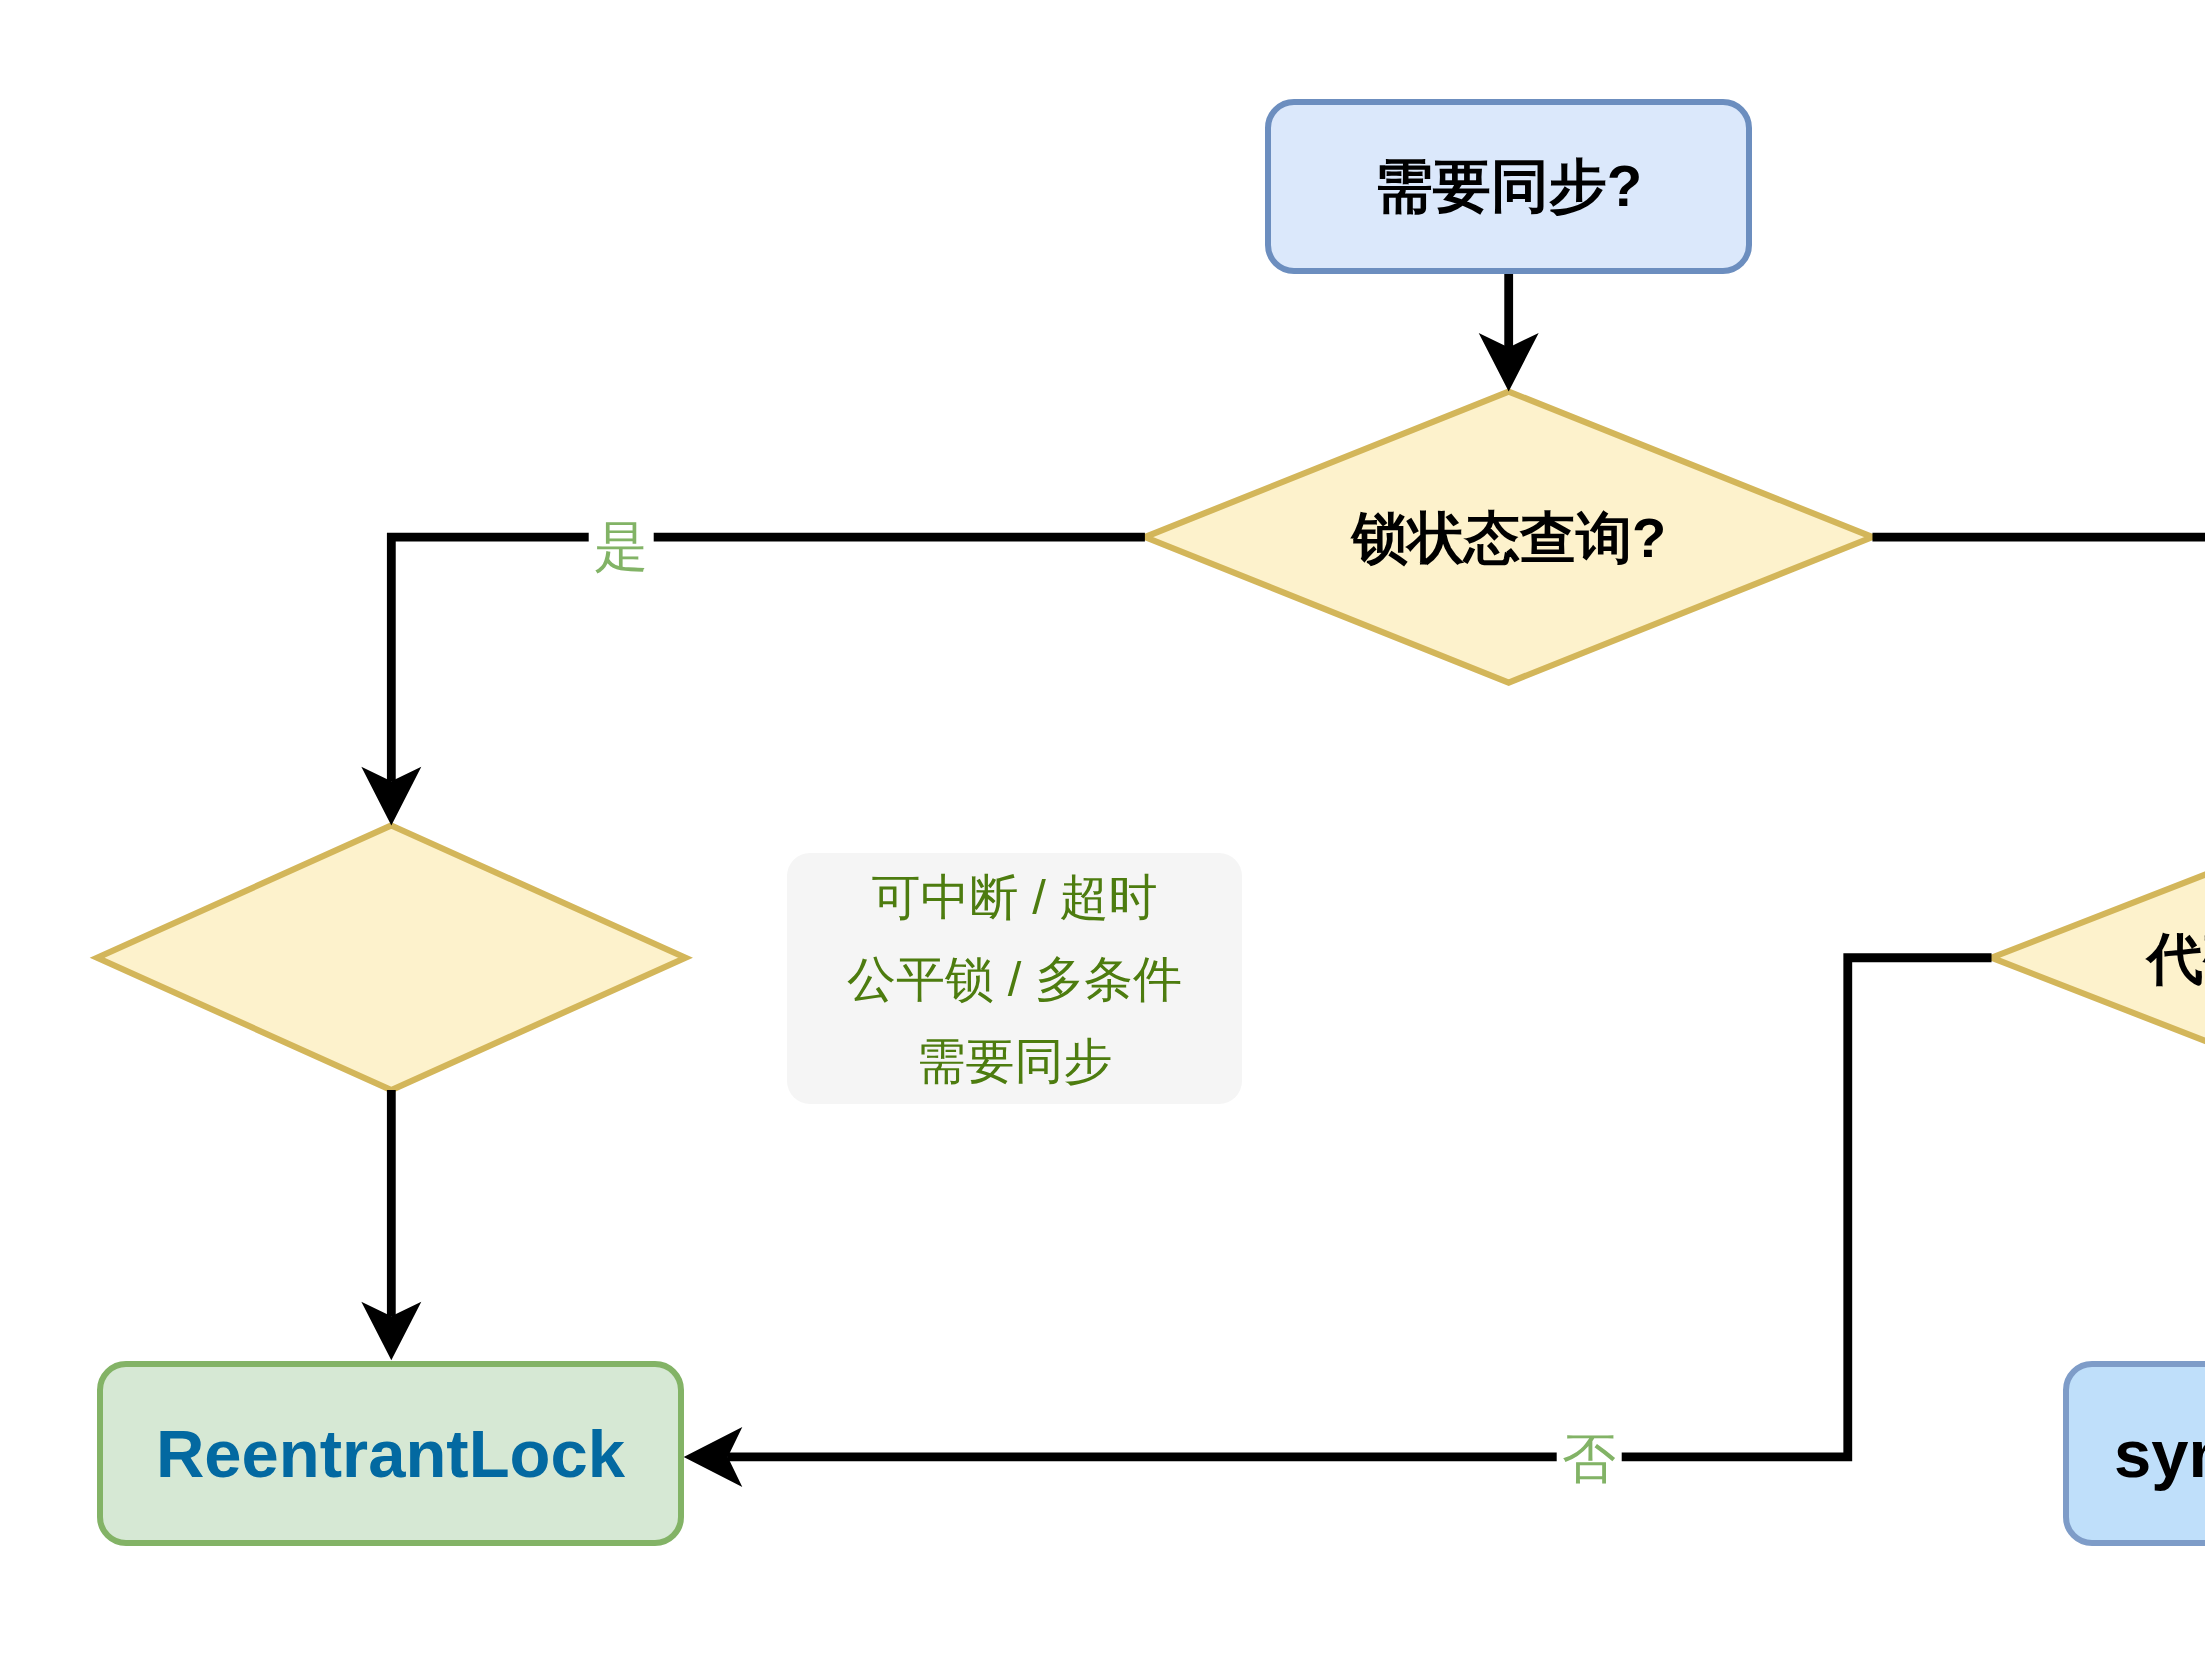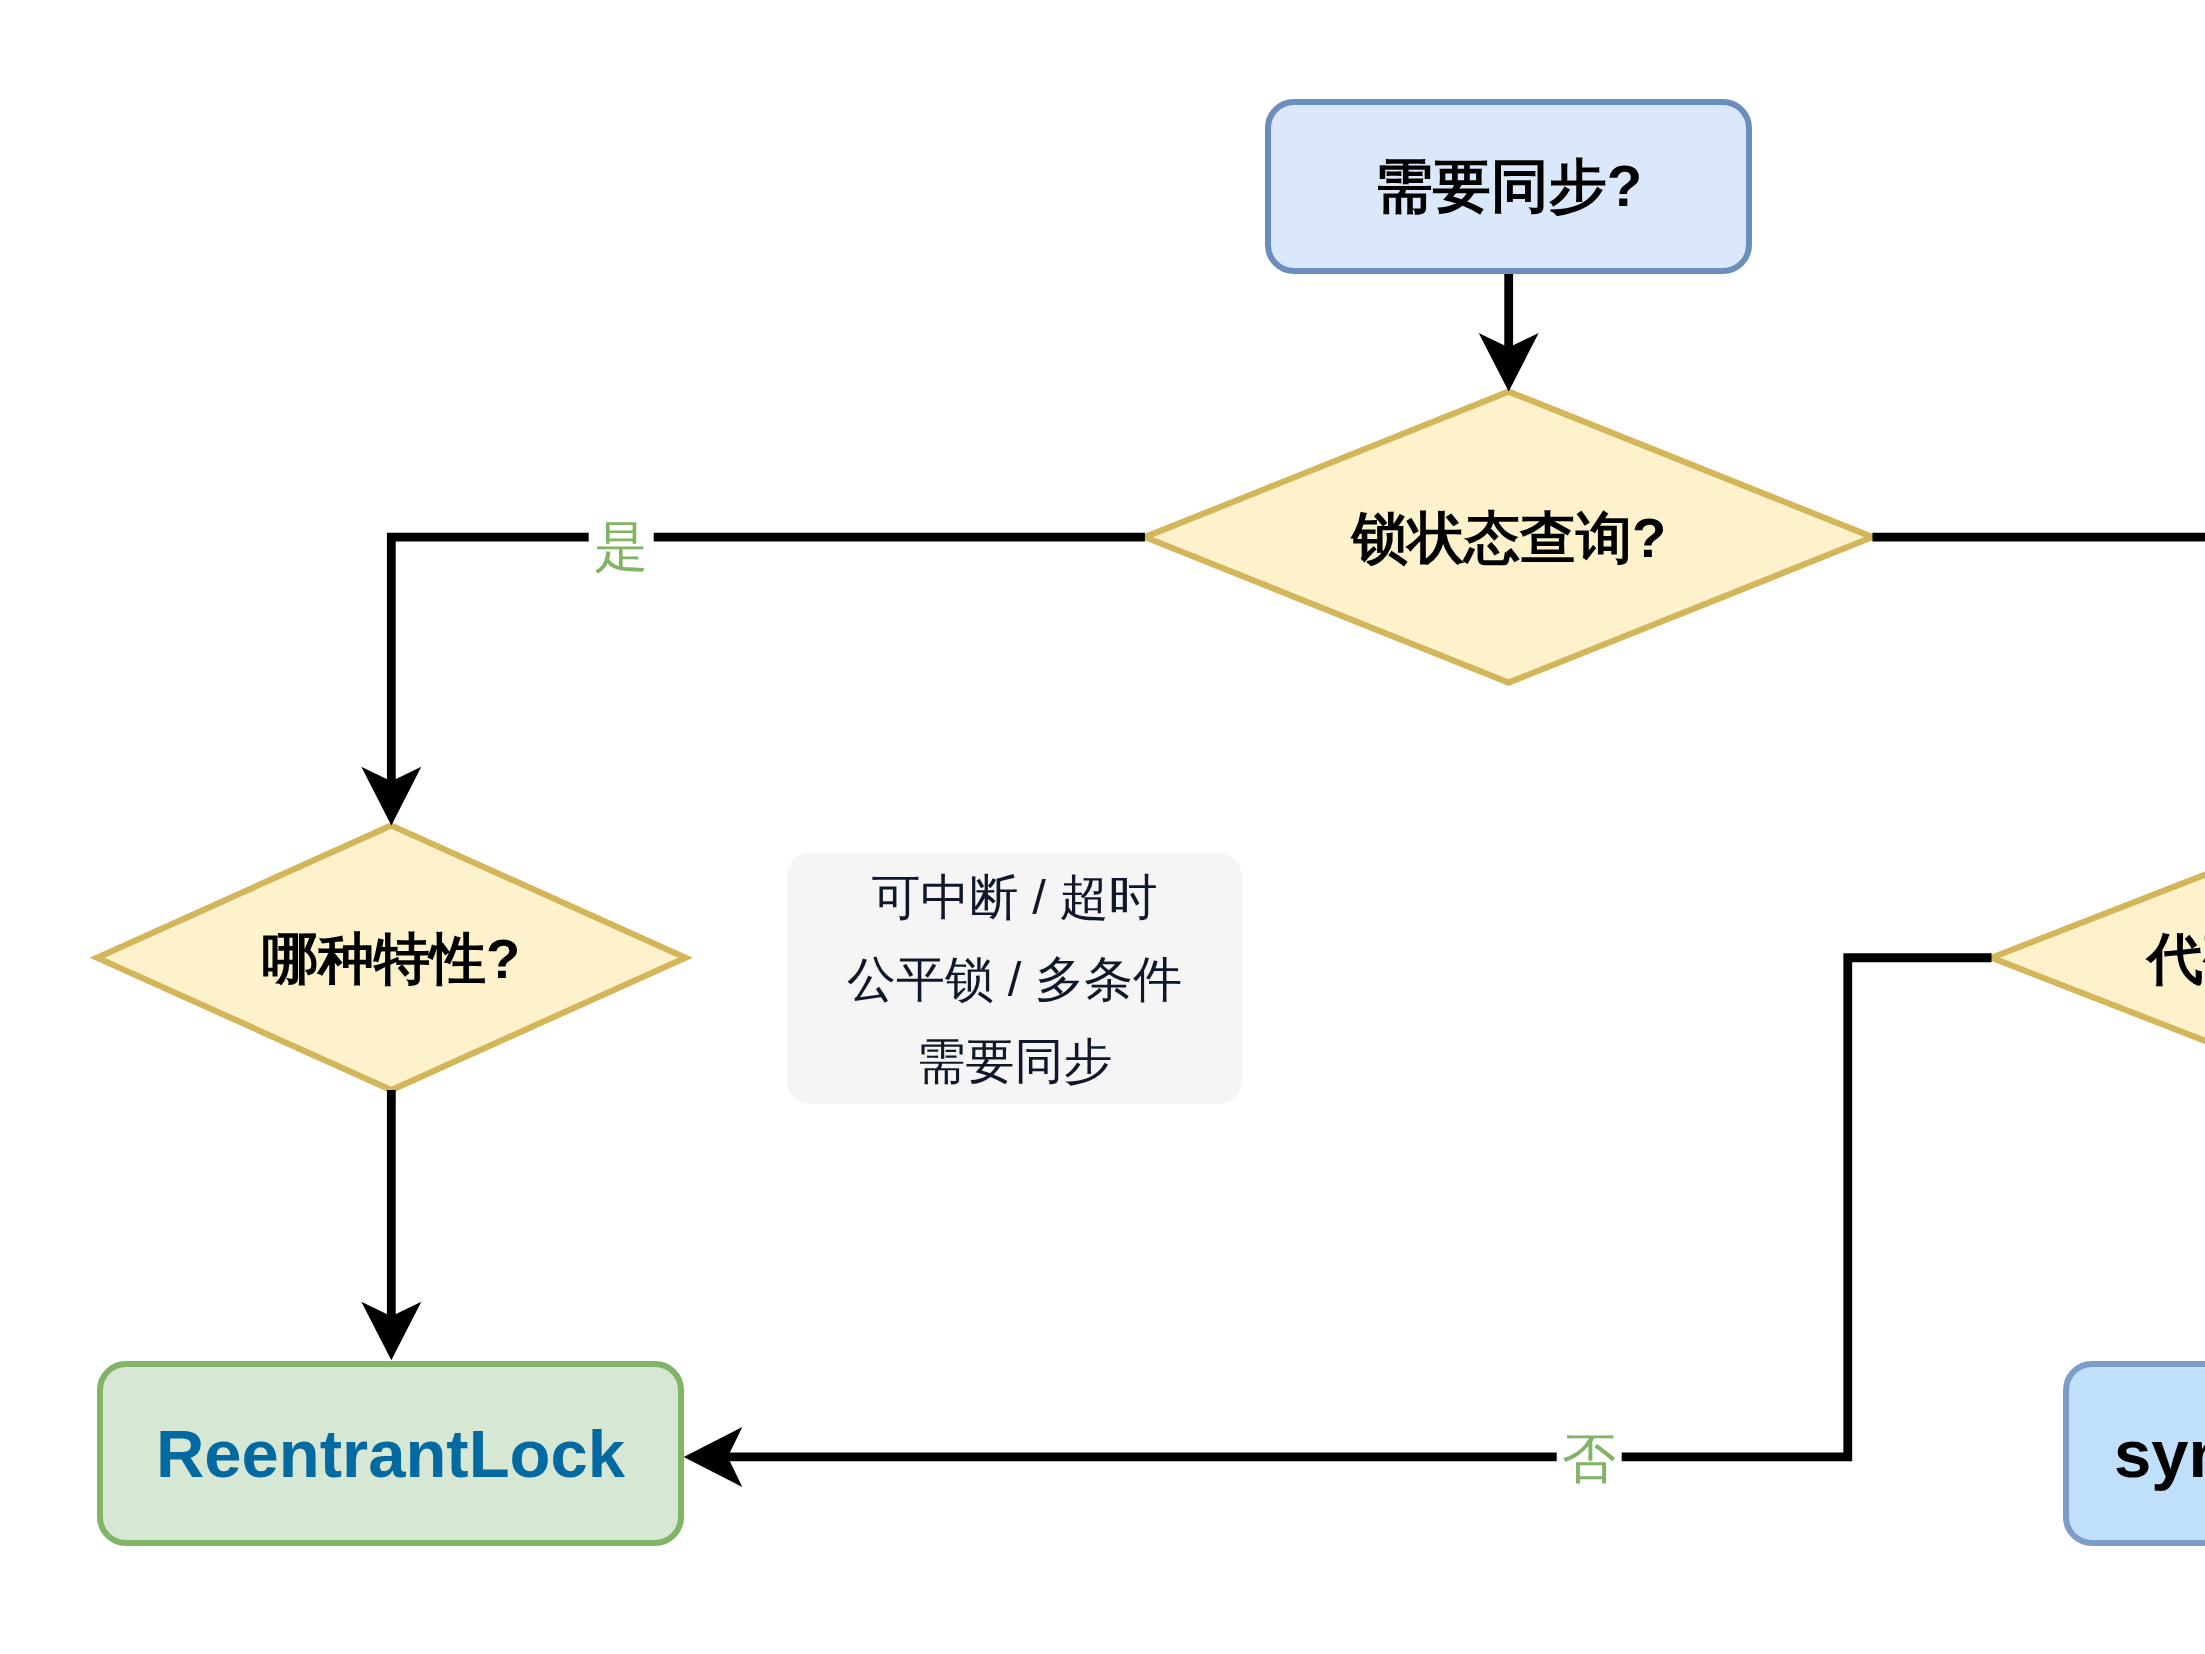--- a/index.html
+++ b/index.html
@@ -64,21 +64,21 @@
     color: #000000;
   }
   .node-note {
     left: 787px; top: 853px;
     width: 455px; height: 251px;
     background: #f5f5f5;
     border-radius: 23px;
     flex-direction: column;
     font-size: 49px;
     line-height: 82px;
-    color: #0f172a;
+    color: #4d7c0f;
     font-weight: 400;
   }
   .diamond-label {
     position: absolute;
     transform: translate(-50%, -50%);
     font-size: 56px;
     font-weight: 700;
     color: #000000;
     white-space: nowrap;
     text-align: center;
@@ -136,21 +136,20 @@
 
   <div class="node rounded node-lock">
     <span>ReentrantLock</span>
   </div>
 
   <div class="node rounded node-sync">
     <span>synchronized</span>
   </div>
 
   <div class="diamond-label dl-1">锁状态查询?</div>
-  <div class="diamond-label dl-2">哪种特性?</div>
   <div class="diamond-label dl-3">代码简洁优先?</div>
 
   <span class="edge-label el-yes-left">是</span>
 
   <span class="edge-label el-no-bottom">否</span>
 
 </div>
 
 
 </body></html>

